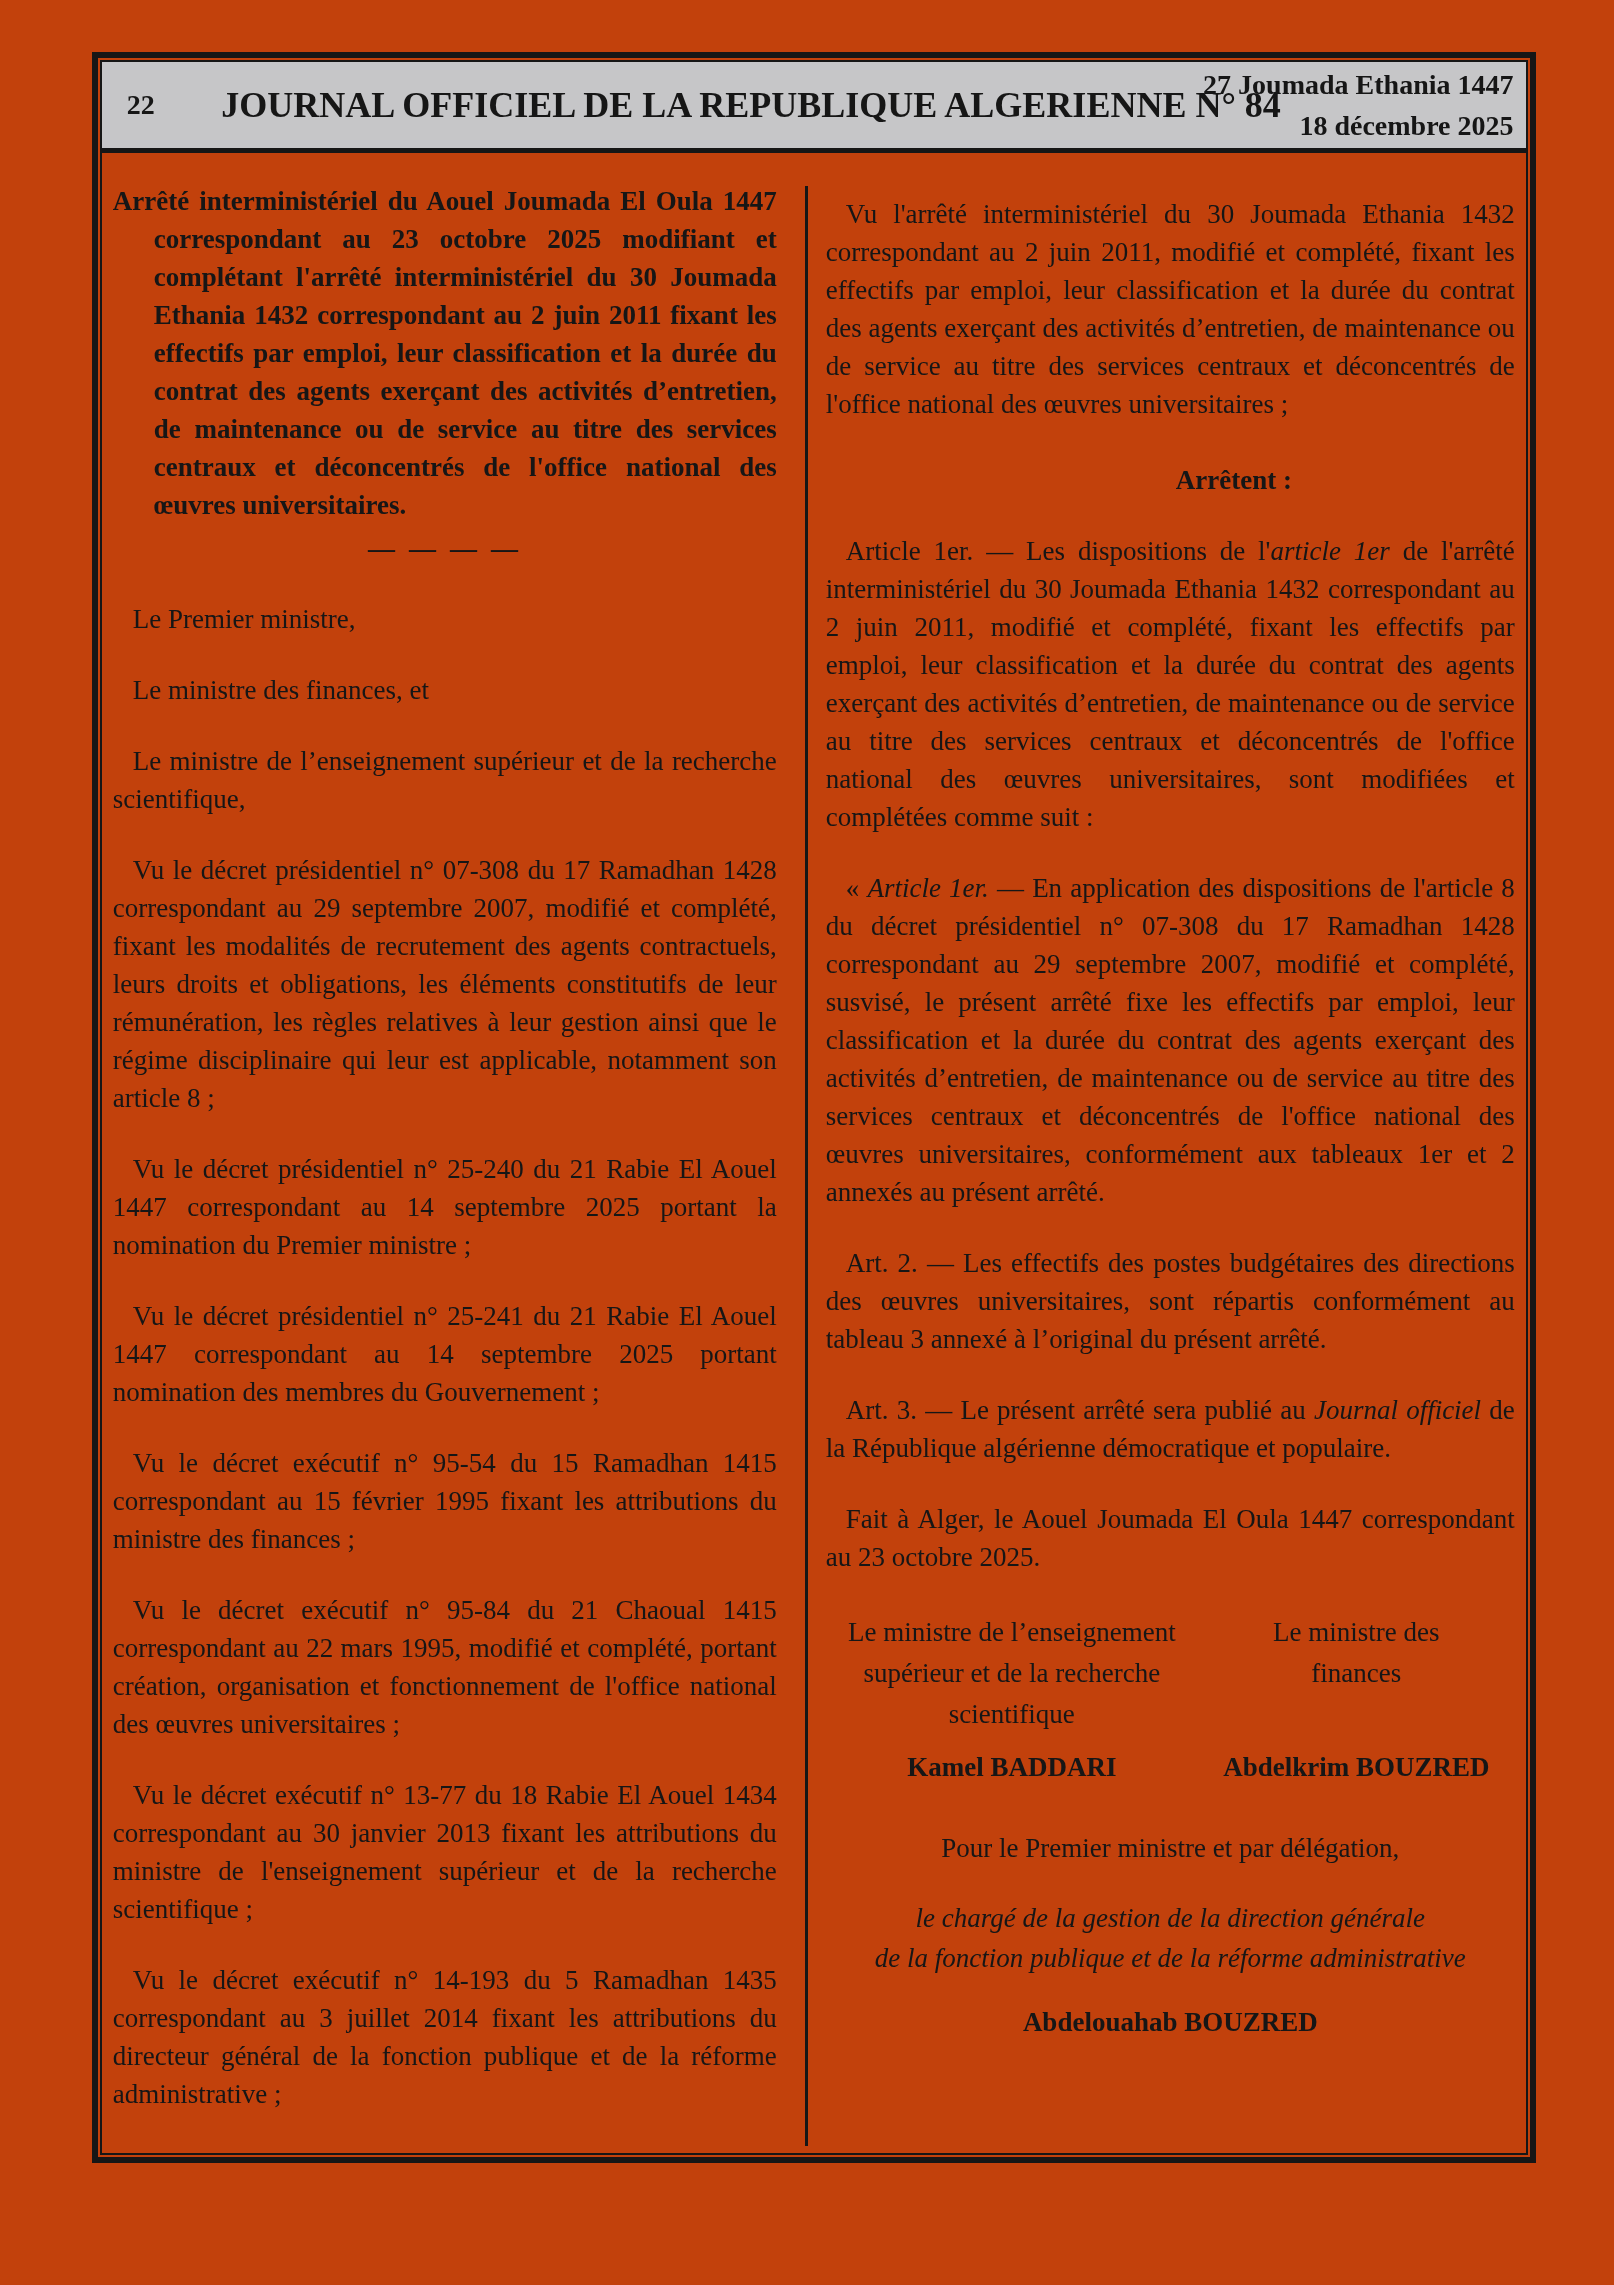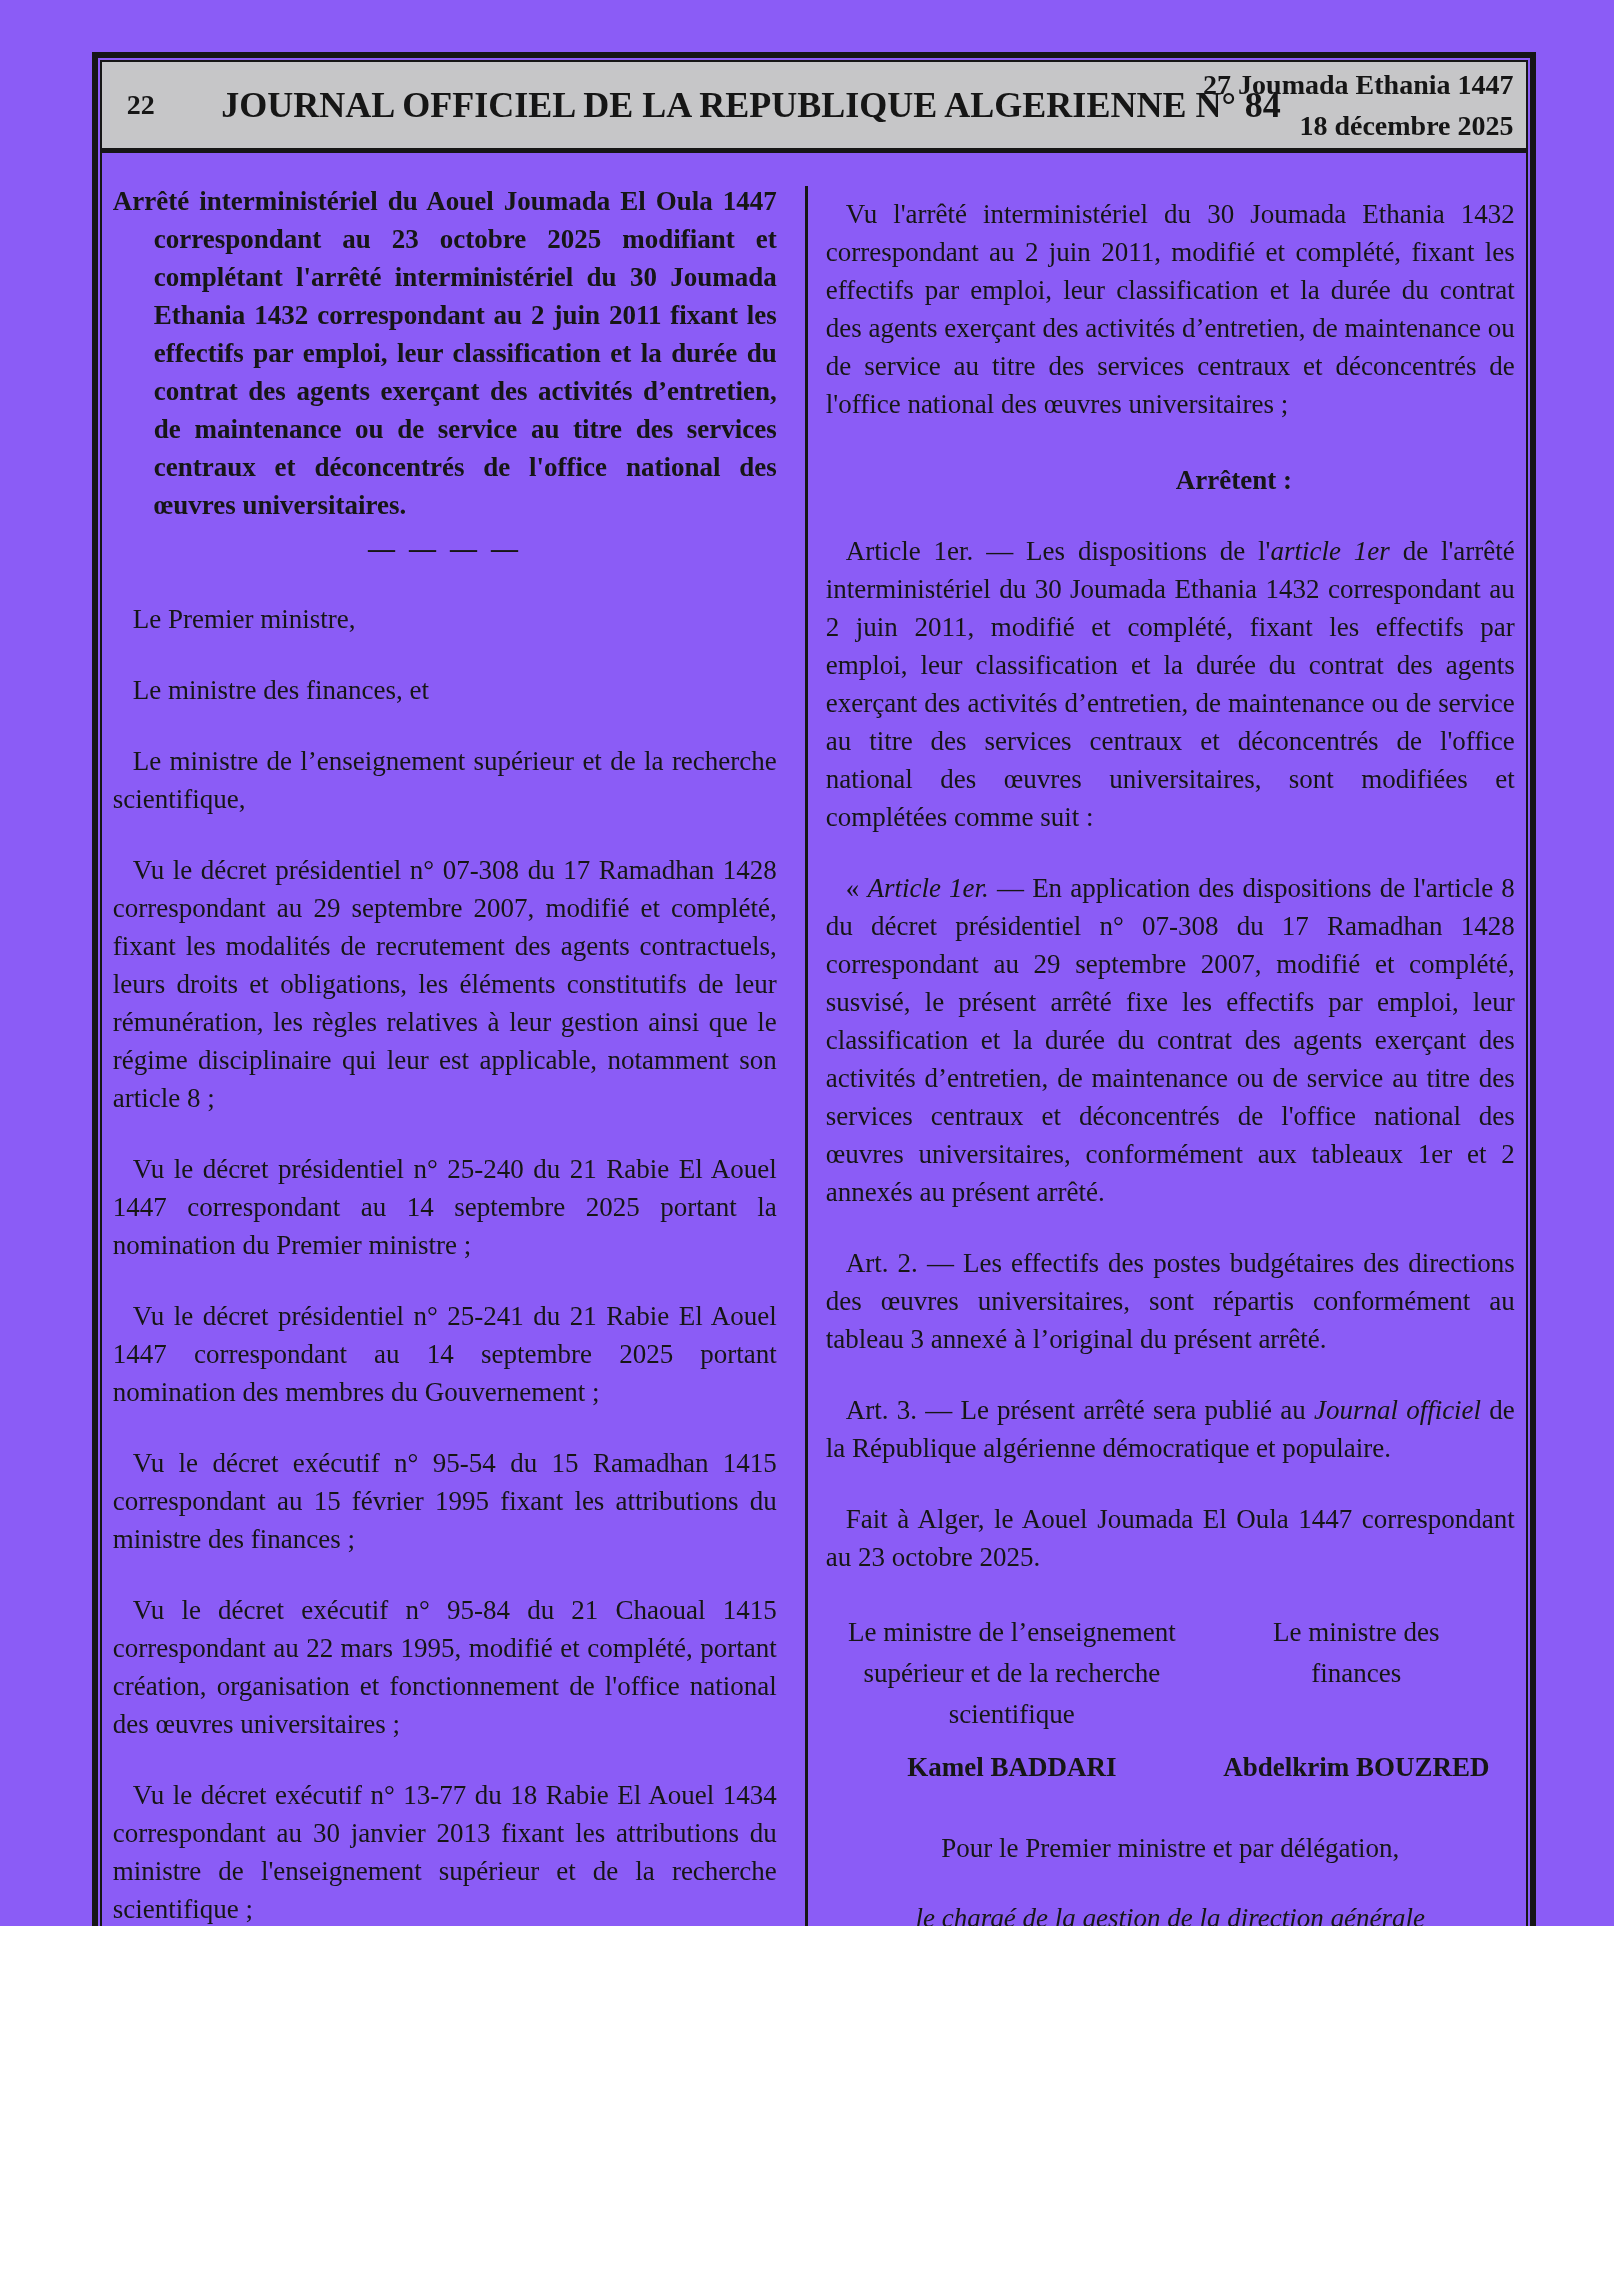--- a/index.html
+++ b/index.html
@@ -2,21 +2,21 @@
 <html style="--header-bg: #c6c6c8; --ink: #161616;font-size:14.5px"><head>
 <meta charset="utf-8">
 <style>
   html,body{margin:0;padding:0;background:#ffffff;}
   body{
     width:1615px;height:2285px;
     font-family:"Liberation Serif","DejaVu Serif",serif;
     color:var(--ink,#161616);
     -webkit-font-smoothing:antialiased;
   }
-  #page{position:relative;width:1615px;height:1926px;background:#8b5cf6;overflow:hidden;}
+  #page{position:relative;width:1615px;height:2285px;background:#c2410c;overflow:hidden;}
 
   
   .frame{
     position:absolute;left:92px;top:52px;width:1444px;height:2111px;
     border:6.3px solid var(--ink,#161616);box-sizing:border-box;
   }
   .frame-inner{position:absolute;inset:1.8px;border:2.7px solid var(--ink,#161616);}
 
   
   .masthead{
@@ -98,20 +98,21 @@
           <div class="sep">— — — —</div>
           <p class="body-p">Le Premier ministre,</p>
           <p class="body-p">Le ministre des finances, et</p>
           <p class="body-p">Le ministre de l’enseignement supérieur et de la recherche scientifique,</p>
           <p class="body-p">Vu le décret présidentiel n° 07-308 du 17 Ramadhan 1428 correspondant au 29 septembre 2007, modifié et complété, fixant les modalités de recrutement des agents contractuels, leurs droits et obligations, les éléments constitutifs de leur rémunération, les règles relatives à leur gestion ainsi que le régime disciplinaire qui leur est applicable, notamment son article 8 ;</p>
           <p class="body-p">Vu le décret présidentiel n° 25-240 du 21 Rabie El Aouel 1447 correspondant au 14 septembre 2025 portant la nomination du Premier ministre ;</p>
           <p class="body-p">Vu le décret présidentiel n° 25-241 du 21 Rabie El Aouel 1447 correspondant au 14 septembre 2025 portant nomination des membres du Gouvernement ;</p>
           <p class="body-p">Vu le décret exécutif n° 95-54 du 15 Ramadhan 1415 correspondant au 15 février 1995 fixant les attributions du ministre des finances ;</p>
           <p class="body-p">Vu le décret exécutif n° 95-84 du 21 Chaoual 1415 correspondant au 22 mars 1995, modifié et complété, portant création, organisation et fonctionnement de l'office national des œuvres universitaires ;</p>
           <p class="body-p">Vu le décret  exécutif n° 13-77 du 18 Rabie El Aouel 1434 correspondant au 30 janvier  2013 fixant les attributions du ministre de l'enseignement supérieur et  de la recherche scientifique ;</p>
+          <p class="body-p">Vu le décret exécutif n° 14-193 du 5 Ramadhan 1435 correspondant au 3 juillet 2014 fixant les attributions du directeur général de la fonction publique et de la réforme administrative ;</p>
         </div>
 
         <div class="divider"></div>
 
         <div class="col col-right">
           <p class="body-p first">Vu l'arrêté interministériel du 30 Joumada Ethania 1432 correspondant au 2 juin 2011, modifié et complété, fixant les effectifs par emploi, leur classification et la durée du contrat des agents exerçant des activités d’entretien, de maintenance ou de service au titre des services centraux et déconcentrés de l'office national des œuvres universitaires ;</p>
 
           <p class="arretent">Arrêtent :</p>
 
           <p class="body-p"><span>Article 1er. — Les dispositions de l'</span><span class="it">article 1er</span><span> de l'arrêté interministériel du 30 Joumada Ethania 1432 correspondant au 2 juin 2011, modifié et complété, fixant les effectifs par emploi, leur classification et la durée du contrat des agents exerçant des activités d’entretien, de maintenance ou de service au titre des services centraux et déconcentrés de l'office national des œuvres universitaires, sont modifiées et complétées comme suit :</span></p>

